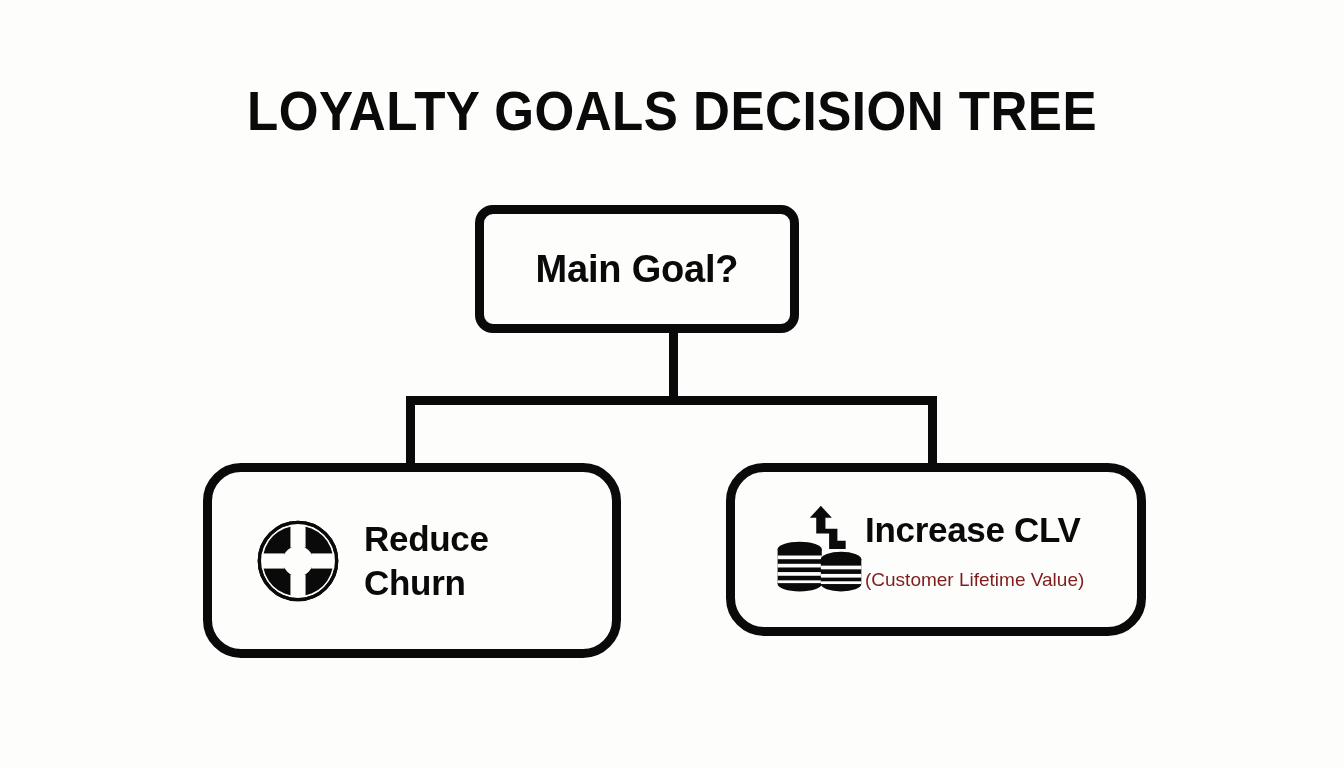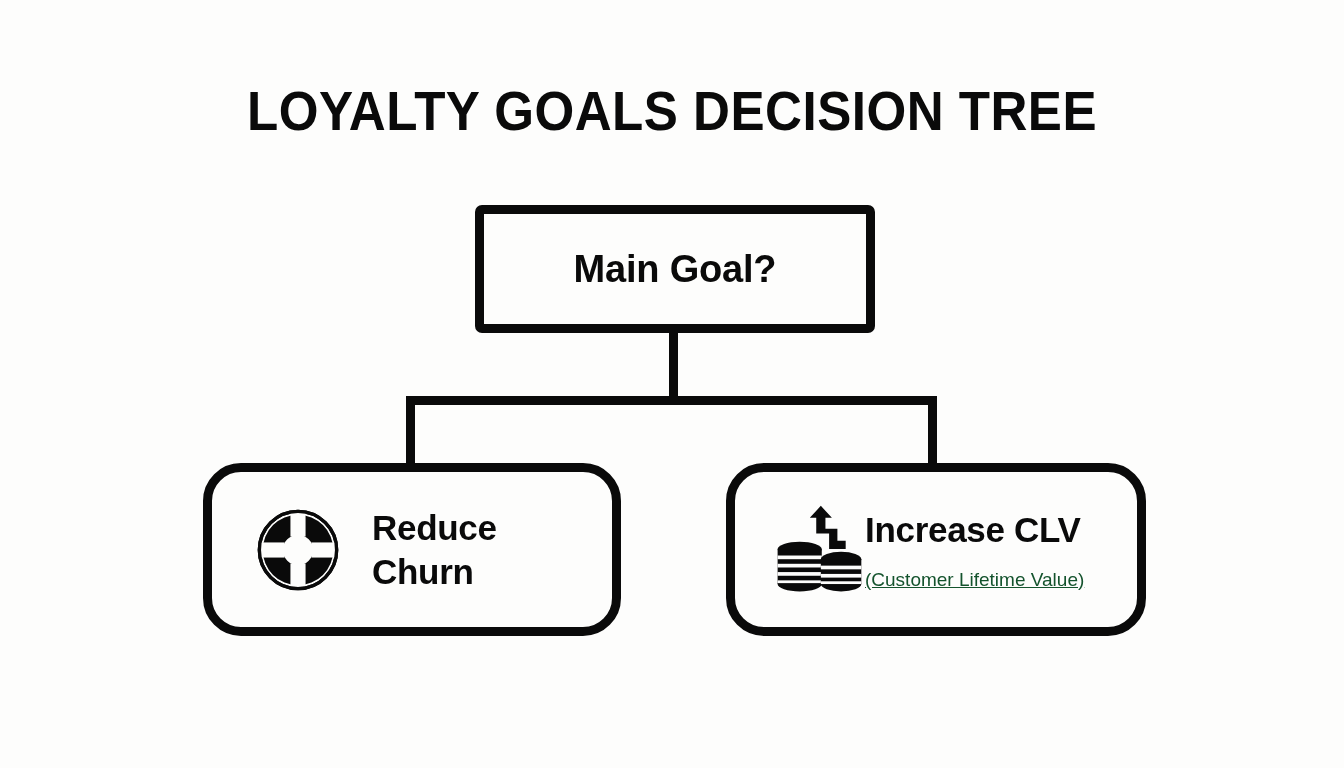--- a/index.html
+++ b/index.html
@@ -57,41 +57,41 @@
     background: #fdfdfc;
     border: 9px solid #0a0a0a;
     border-radius: 38px;
     display: flex;
     align-items: center;
   }
 
   #node-root {
     left: 475px;
     top: 205px;
-    width: 400px;
+    width: 324px;
     height: 128px;
     justify-content: center;
-    border-radius: 7px;
+    border-radius: 18px;
     align-items: center;
   }
   .root-label {
     font-size: 38px;
     font-weight: bold;
     letter-spacing: -0.2px;
     line-height: 1;
     color: #0a0a0a;
   }
 
   #node-reduce-churn {
     left: 203px;
     top: 463px;
     width: 418px;
-    height: 173px;
+    height: 195px;
     padding-left: 44px;
-    gap: 32px;
+    gap: 24px;
   }
   #node-increase-clv {
     left: 726px;
     top: 463px;
     width: 420px;
     height: 173px;
     padding-left: 38px;
   }
 
   .node-text { display: flex; flex-direction: column; }
@@ -100,24 +100,23 @@
     font-weight: bold;
     letter-spacing: -0.3px;
     line-height: 44px;
     color: #0a0a0a;
     white-space: pre-line;
   }
   .node-sub {
     font-size: 19px;
     font-weight: normal;
     line-height: 24px;
-    color: #14532d;
+    color: #7f1d1d;
     margin-top: 16px;
     white-space: nowrap;
-    text-decoration: underline;
   }
 
   
   .icon { flex: 0 0 auto; display: block; line-height: 0; }
 </style>
 </head>
 <body>
 
 <div id="canvas">
 

